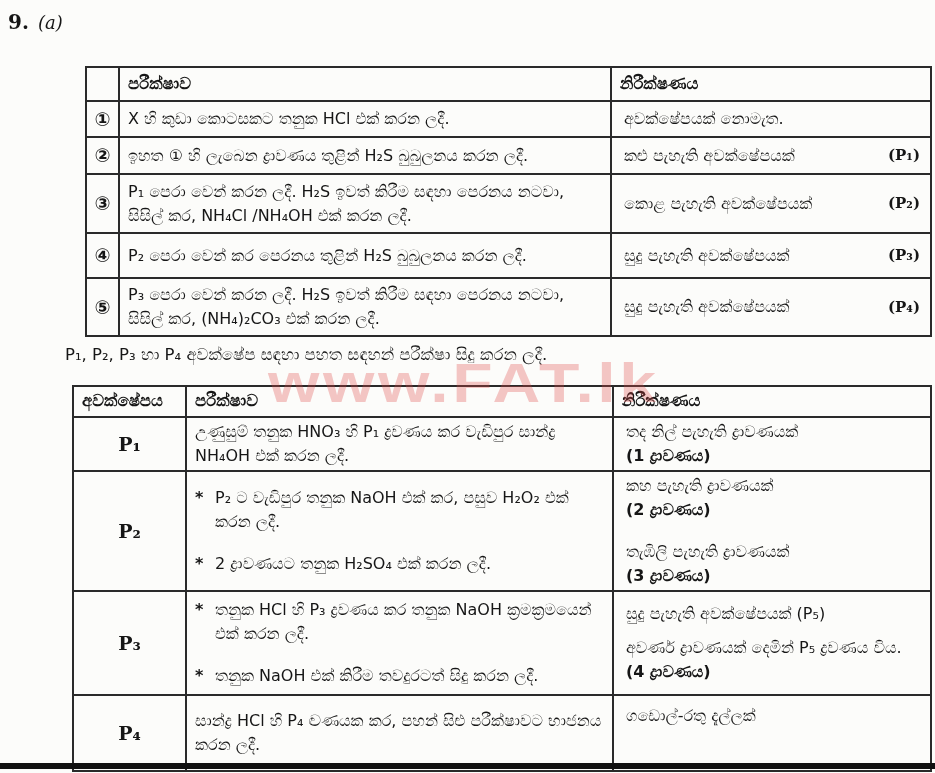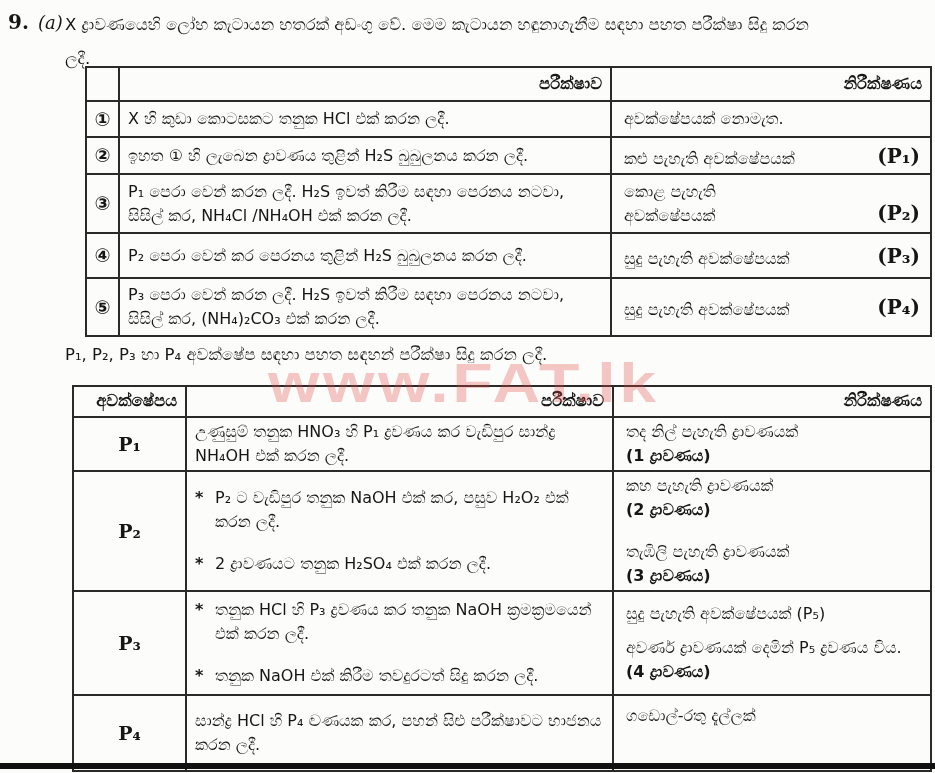--- a/index.html
+++ b/index.html
@@ -29,29 +29,29 @@
   .intro .l2{margin-top:8px;}
   
   table{border-collapse:collapse;table-layout:fixed;}
   td,th{
     border:2px solid #2a2a2a;
     font-size:16px;
     vertical-align:middle;
     padding:2px 8px;
     line-height:1.5;
   }
-  th{font-weight:bold;text-align:right;font-size:16.5px;}
+  th{font-weight:bold;text-align:left;font-size:16.5px;}
   .t1{position:absolute;left:85px;top:66px;}
   .t2{position:absolute;left:72px;top:385px;}
   .numcell{text-align:center;font-size:19px;font-weight:bold;padding:0;}
   .obscell{padding-right:10px;padding-left:12px;}
-  .obsflex{display:flex;justify-content:space-between;align-items:flex-end;gap:23px;}
+  .obsflex{display:flex;justify-content:space-between;align-items:center;gap:23px;}
   .ptag{
     font-family:"DejaVu Serif",serif;
-    font-weight:bold;font-size:20px;white-space:nowrap;margin-left:48px;
+    font-weight:bold;font-size:15px;white-space:nowrap;margin-left:48px;
   }
   .plabel{
     text-align:center;font-family:"DejaVu Serif",serif;
     font-weight:bold;font-size:19px;
   }
   .bullet{display:flex;gap:10px;}
   .bullet .star{font-weight:bold;width:10px;flex:none;}
   .gap18{margin-top:18px;}
   .gap26{margin-top:10px;}
   .boldline{font-weight:bold;}
@@ -74,24 +74,20 @@
     background:#111;
   }
 </style>
 </head>
 <body>
 
 <div class="page">
 
   <div class="qnum">9.</div>
   <div class="qpart">(a)</div>
-  <div class="intro">
-    <div class="l1">X ද්‍රාවණයෙහි ලෝහ කැටායන හතරක් අඩංගු වේ. මෙම කැටායන හඳුනාගැනීම සඳහා පහත පරීක්ෂා සිදු කරන</div>
-    <div class="l2">ලදී.</div>
-  </div>
 
   <table class="t1">
     <colgroup>
         <col style="width:33px">
         <col style="width:492px">
         <col style="width:320px">
       </colgroup>
     <tbody>
         <tr style="height:34px">
       <th></th>

